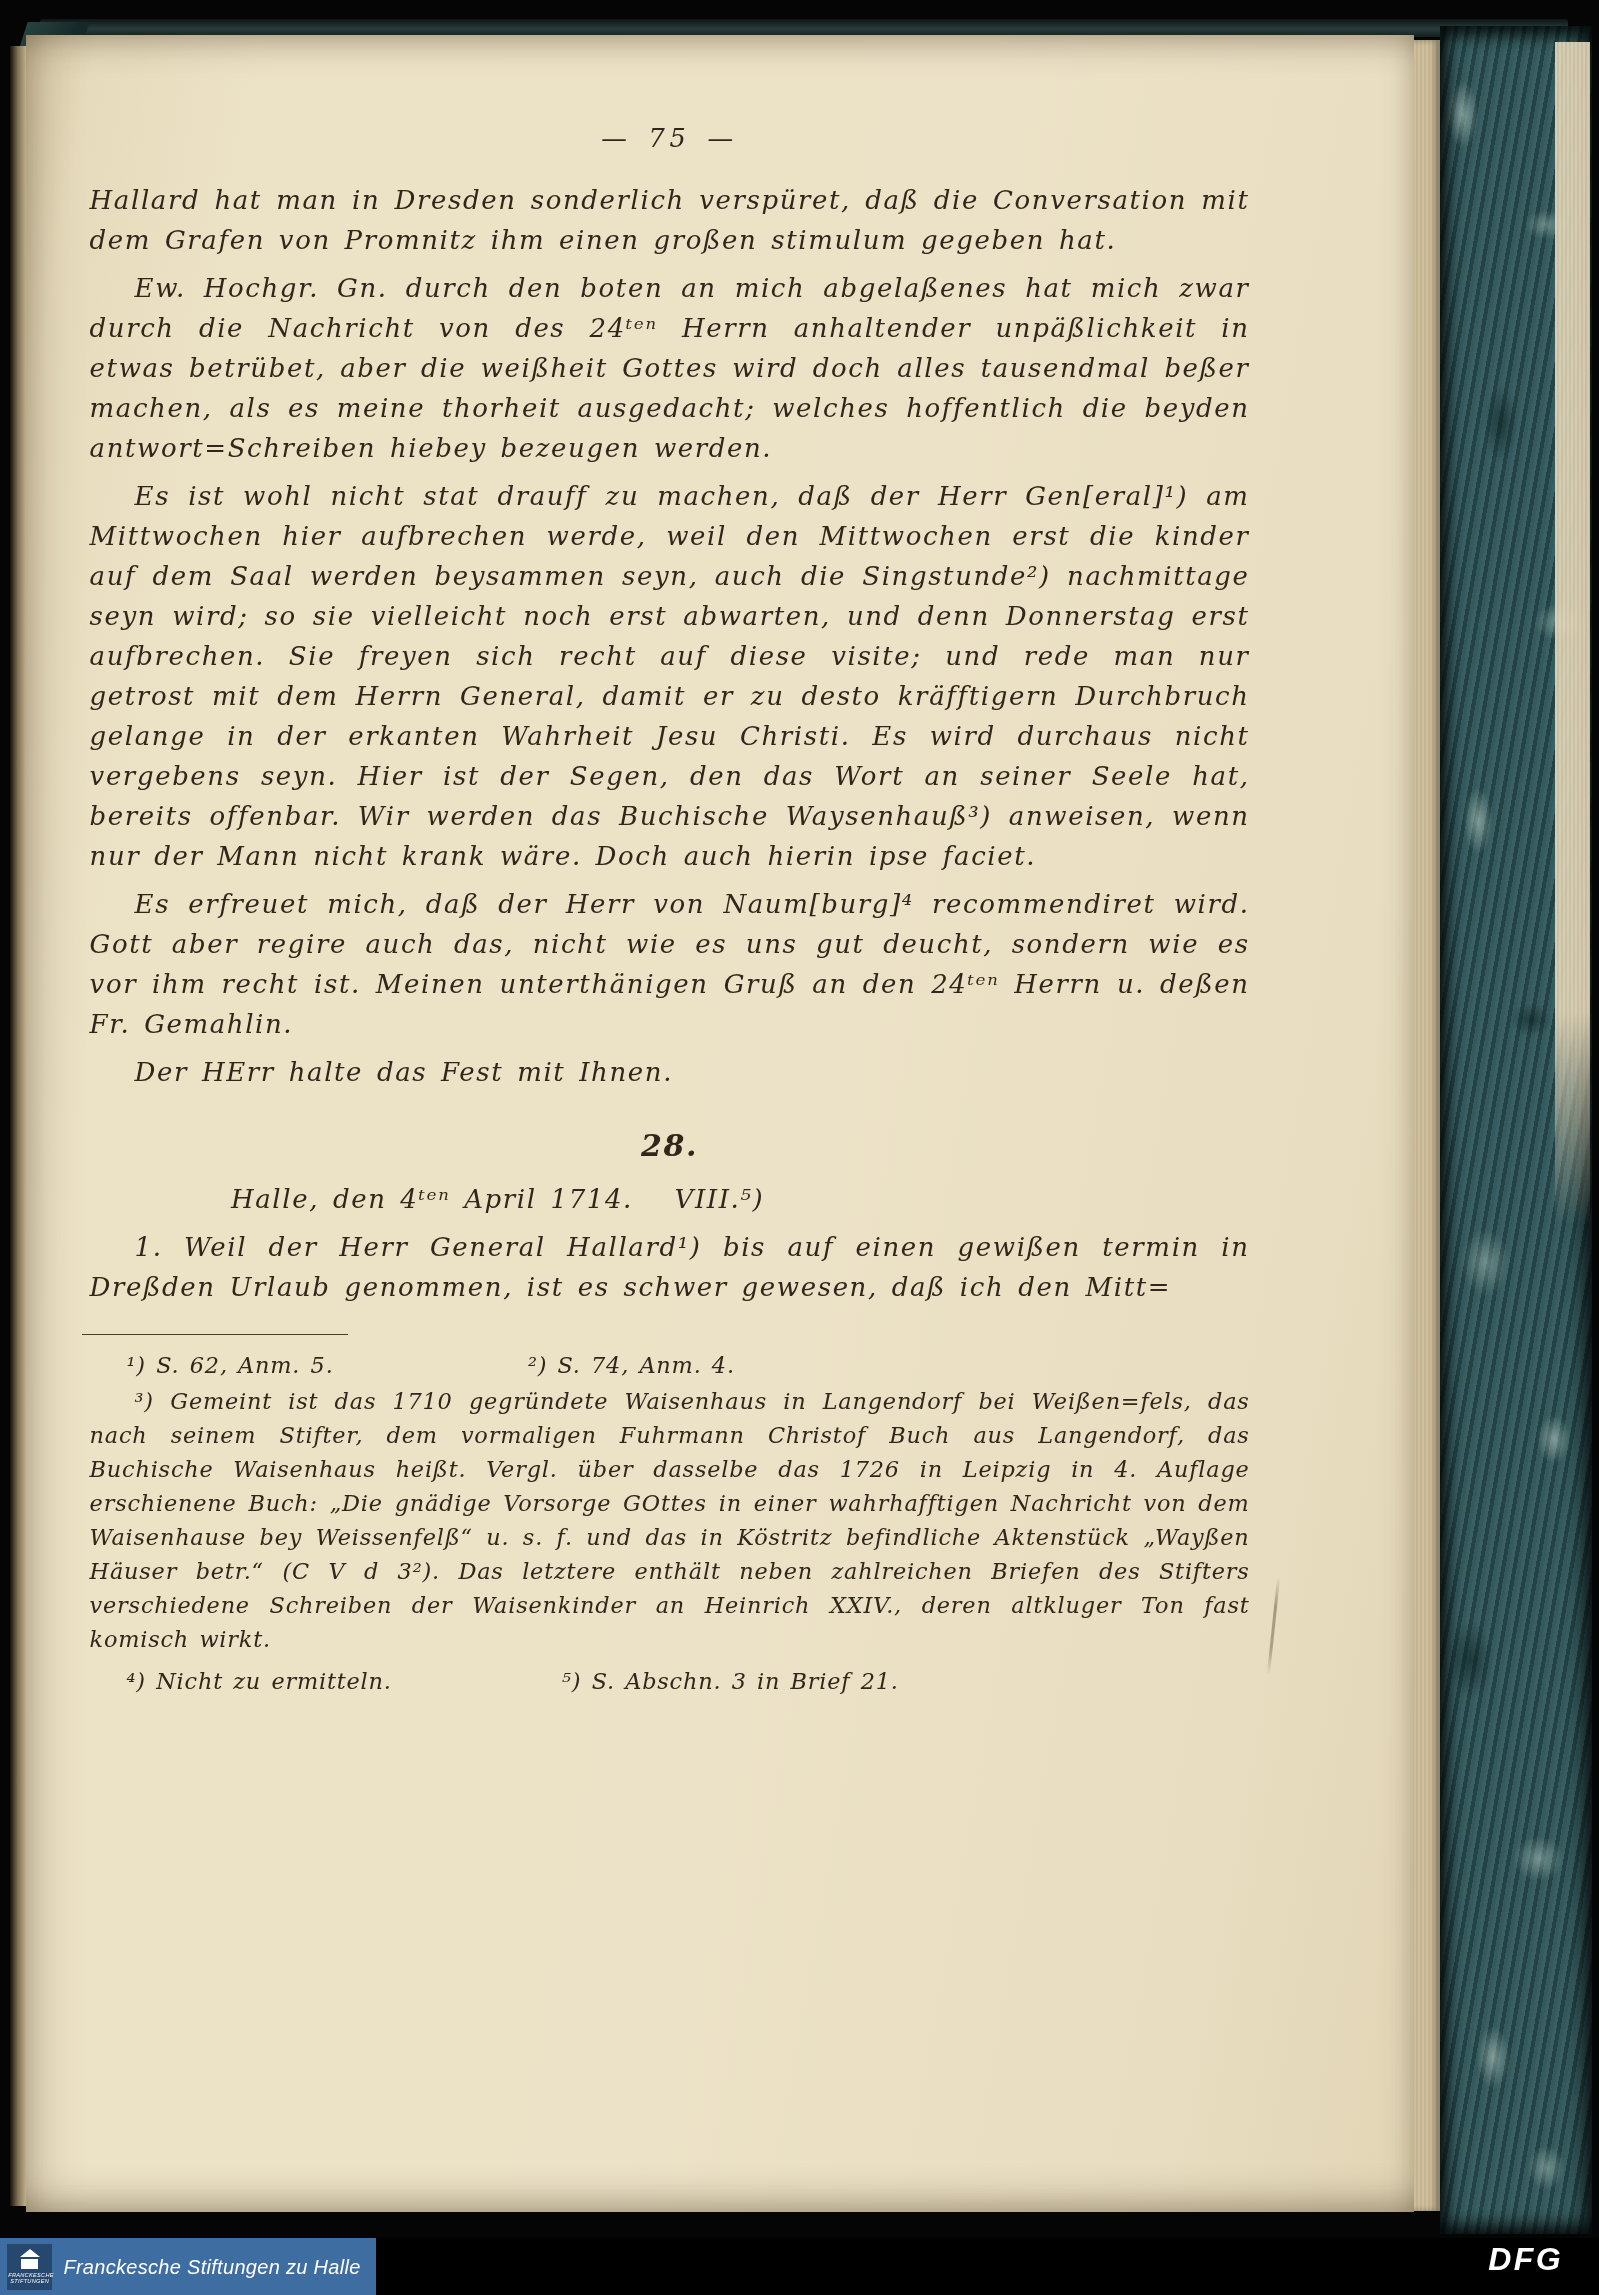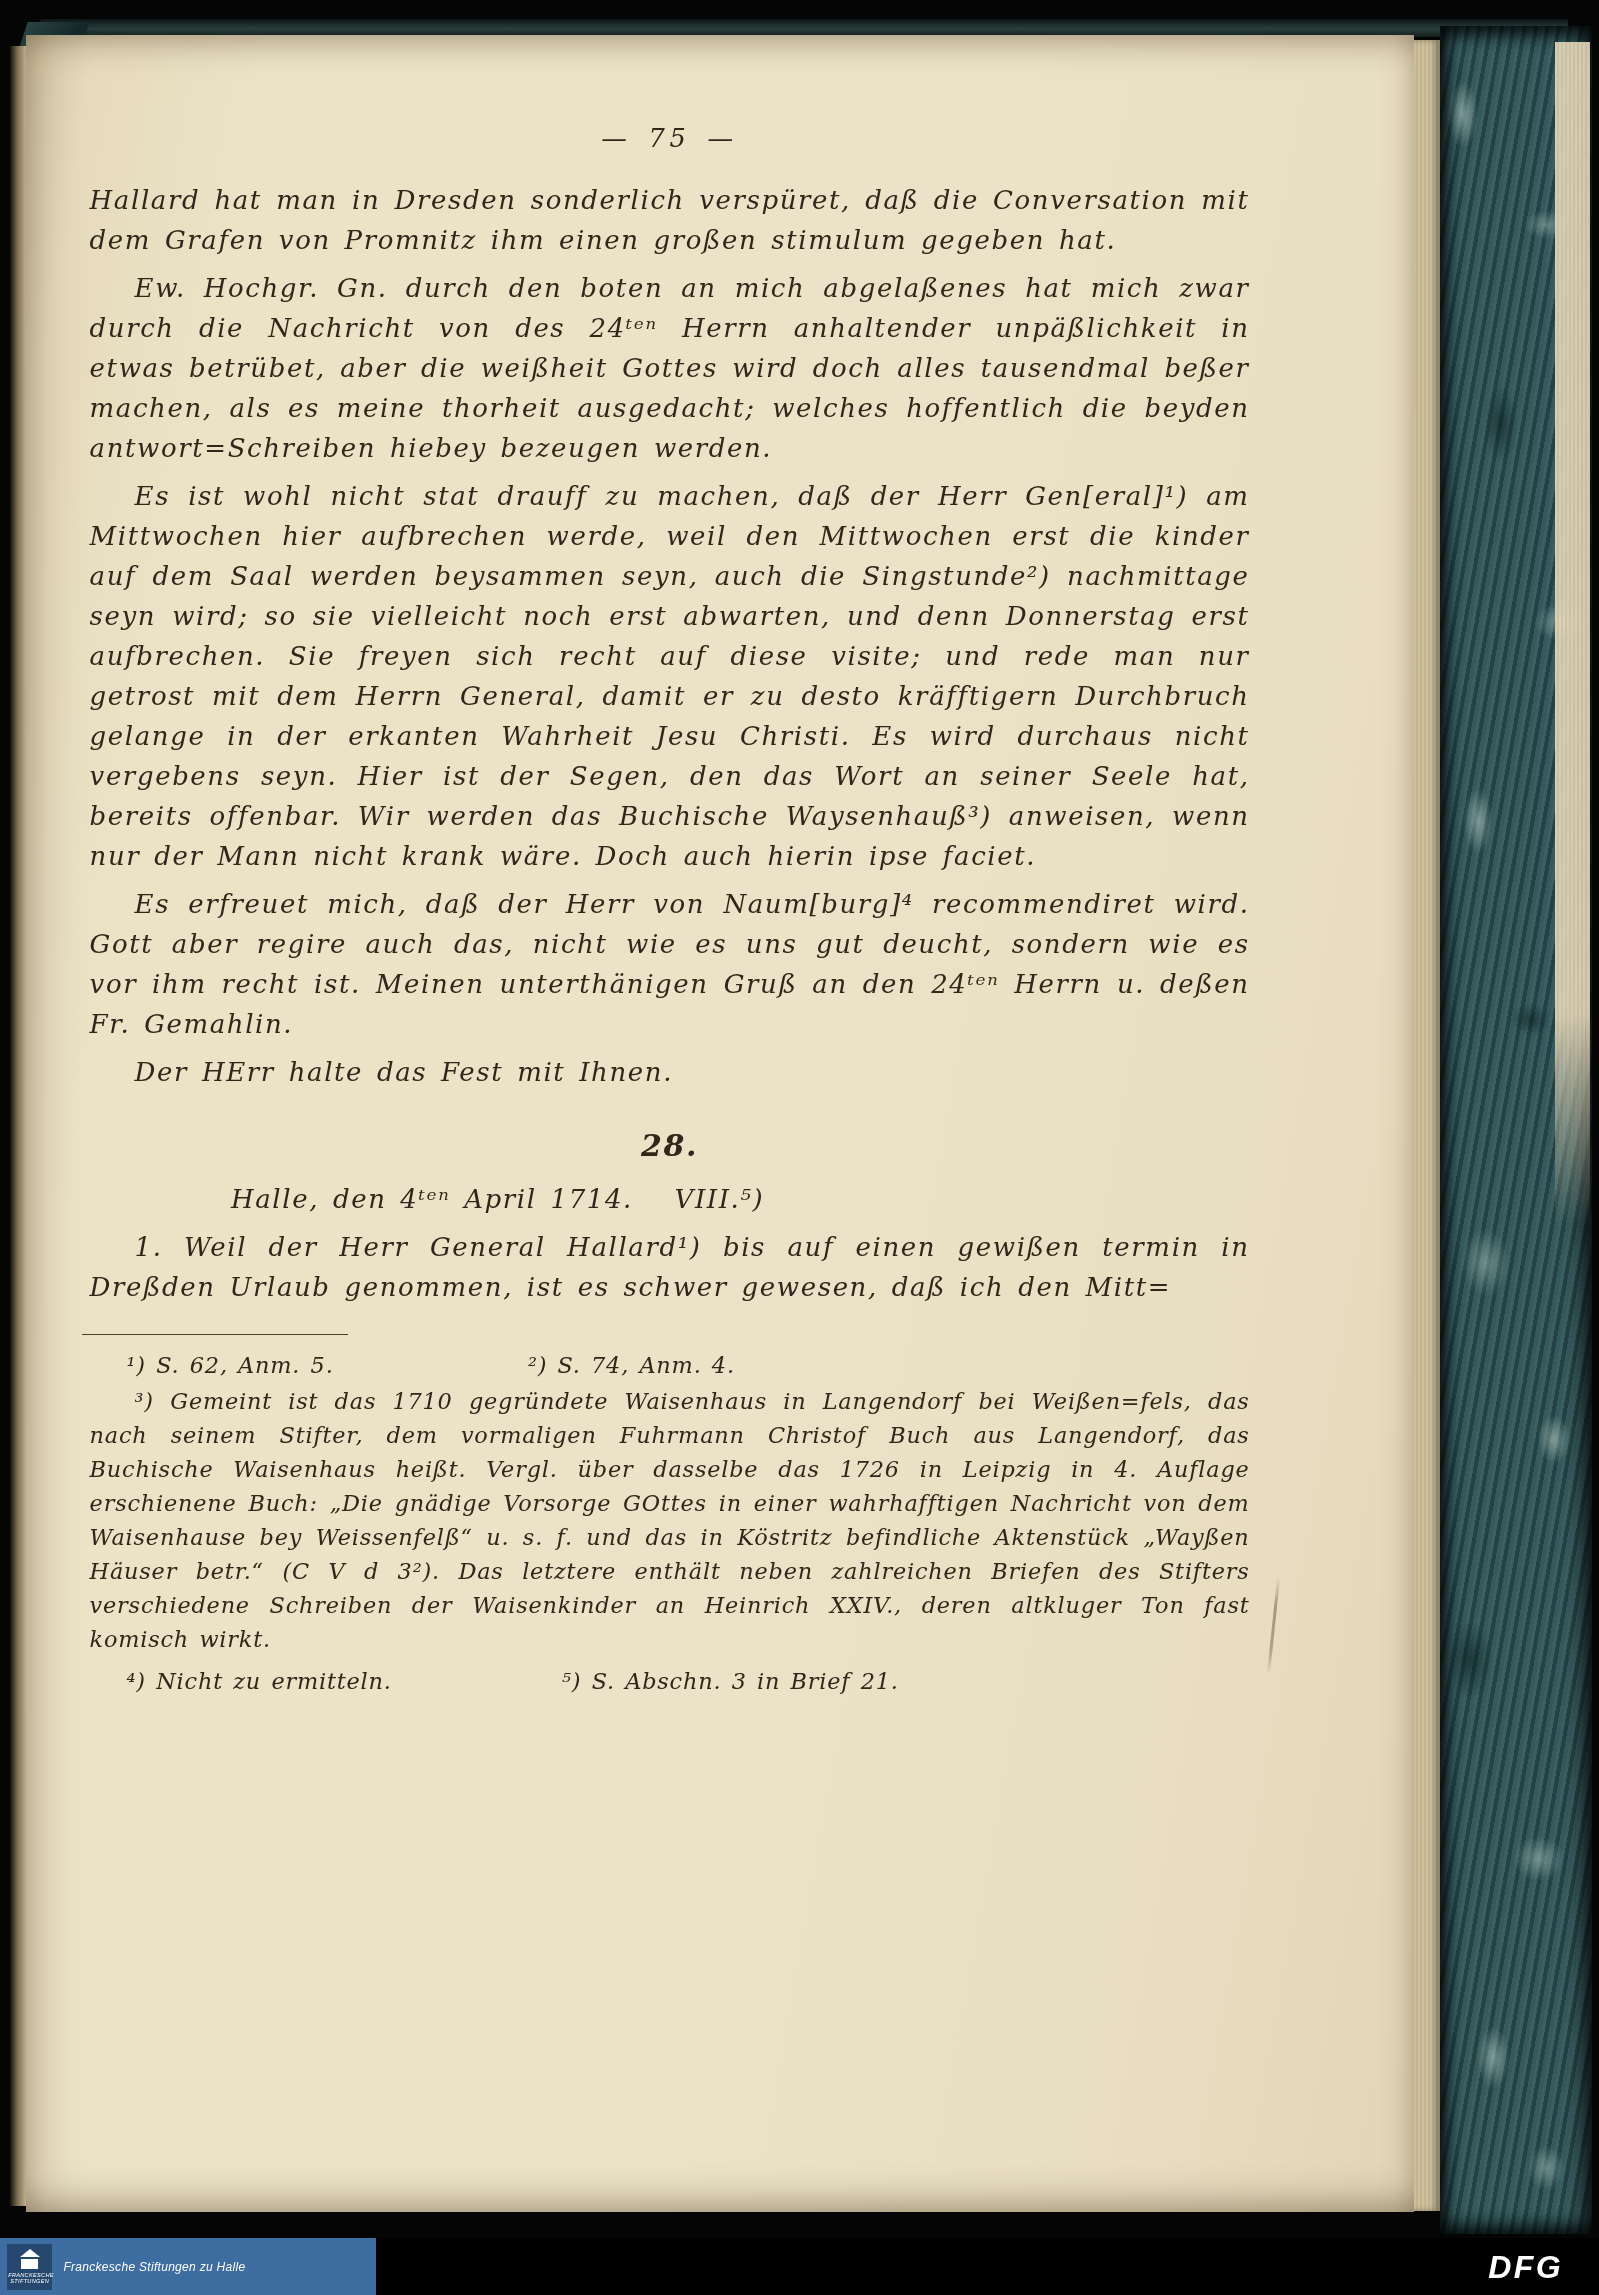--- a/index.html
+++ b/index.html
@@ -121,25 +121,25 @@
     display: flex; flex-direction: column; align-items: center; justify-content: center;
     flex: none;
   }
   .emblem-roof { width: 0; height: 0; border-left: 10.4px solid transparent; border-right: 10.4px solid transparent; border-bottom: 8.8px solid #ffffff; }
   .emblem-base { width: 17.6px; height: 10.4px; background: #ffffff; margin-top: 1.6px; }
   .logo-caption {
     font-family: "Liberation Sans", sans-serif; font-size: 5.6px; line-height: 6.4px;
     color: #ffffff; text-align: center; margin-top: 2.4px; letter-spacing: 0.3px; width: 43px;
   }
   .footer-label {
-    font-family: "Liberation Sans", sans-serif; font-size: 12px; color: #ffffff;
+    font-family: "Liberation Sans", sans-serif; font-size: 20px; color: #ffffff;
     margin-left: 11.2px; letter-spacing: 0.3px;
   }
   .dfg {
-    position: absolute; right: 37px; top: 11px;
+    position: absolute; right: 37px; top: 3px;
     font-family: "Liberation Sans", sans-serif; font-weight: bold;
     font-size: 32px; color: #ffffff; letter-spacing: 2.4px;
   }
 </style>
 </head>
 <body>
 
 <div class="stage">
 
   <div class="top-cover"></div>

